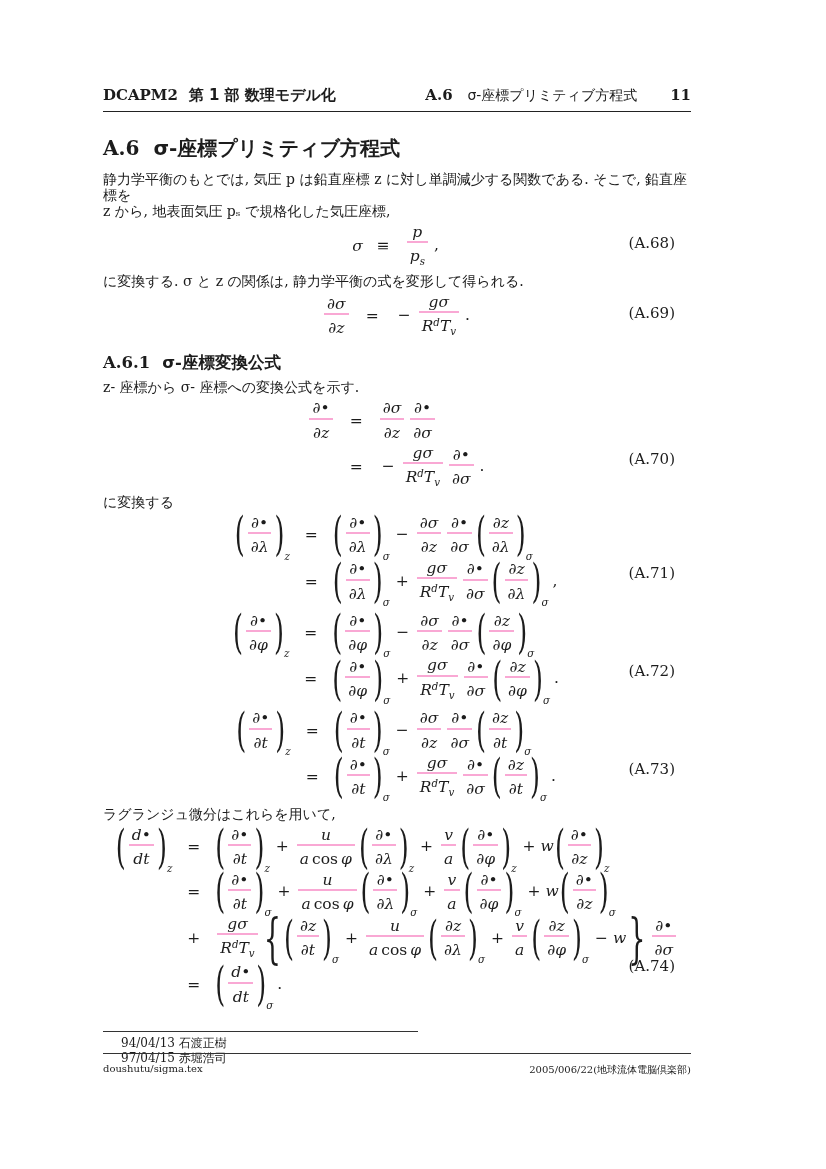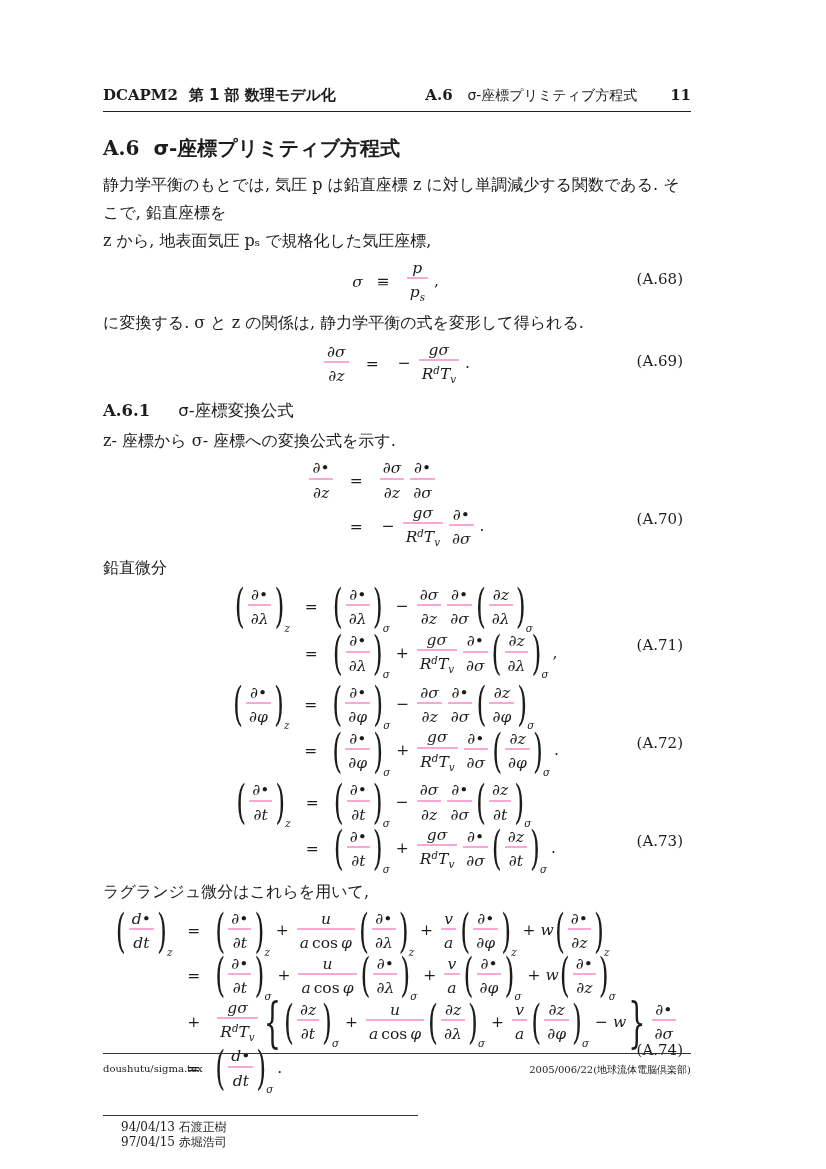--- a/index.html
+++ b/index.html
@@ -11,23 +11,23 @@
   
   .pheader{display:flex;justify-content:space-between;align-items:baseline;font-size:15px;line-height:19px;}
   .ph-left .goth{margin-left:6px;font-weight:bold;}
   .ph-right .goth{margin-left:10px;font-size:14px;}
   .ph-right .pagenum{margin-left:28px;}
   .header-rule{border:none;border-top:1px solid #222;margin:6px 0 0 0;}
   
   .h1{margin:24px 0 10px 0;font-size:20px;line-height:25px;}
   .h1 .goth{margin-left:14px;font-weight:bold;}
   .h2{margin:12px 0 6px 0;font-size:16.5px;line-height:21px;}
-  .h2 .goth{margin-left:28px;font-weight:normal;}
+  .h2 .goth{margin-left:12px;font-weight:bold;}
   
-  .body{margin:0;font-size:16px;line-height:28px;}
+  .body{margin:0;font-size:14px;line-height:16px;}
   
   .eq{position:relative;margin:3px 0;font-size:15.5px;}
   .eq.sp{margin:5px 0;}
   .eqtable{display:table;margin:0 auto;}
   .eqrow{display:table-row;}
   .eqcell{display:table-cell;vertical-align:middle;padding:2px 0;}
   .lhs{text-align:right;}
   .mid{padding:0 9px;}
   .rhs{text-align:left;}
   .mi{font-style:italic;}
@@ -37,21 +37,21 @@
   .msup{font-size:66%;font-style:italic;vertical-align:0.5em;}
   .mfrac{display:inline-block;vertical-align:middle;text-align:center;margin:0 3px;}
   .fn,.fd{display:block;line-height:1.05;padding:0 3px;white-space:nowrap;}
   .fn{padding-bottom:1px;}
   .fd{border-top:2px solid #f9a8d4;padding-top:5px;}
   .mgroup{display:inline-flex;align-items:center;vertical-align:middle;margin:0 1px;}
   .mrow{display:inline-flex;align-items:center;}
   .mbig{display:inline-block;font-size:165%;line-height:1;transform:scaleY(1.8);font-style:normal;}
   .mbrace{font-size:175%;transform:scaleY(2.0);margin:0 2px;}
   .gsub{font-size:66%;font-style:italic;align-self:flex-end;transform:translateY(0.55em);}
-  .eqtag{position:absolute;right:8px;font-size:15px;}
+  .eqtag{position:absolute;right:16px;font-size:15px;}
   
   .footnotes{margin-top:24px;}
   .footnote-rule{border:none;border-top:1px solid #333;width:315px;margin:0 0 4px 0;}
   .footnote{font-size:12px;line-height:15px;padding-left:18px;}
   
   .pfooter{position:absolute;left:103px;top:1053px;width:588px;font-size:10px;}
   .footer-rule{border:none;border-top:1px solid #333;margin:0 0 9px 0;}
   .footer-row{display:flex;justify-content:space-between;}
 </style>
 </head>
@@ -119,21 +119,21 @@
           </span>
           <span class="eqrow">
             <span class="eqcell lhs"></span>
             <span class="eqcell mid"><span class="mo">=</span></span>
             <span class="eqcell rhs"><span class="mo">−</span><span class="mfrac"><span class="fn"><span class="mi">gσ</span></span><span class="fd"><span class="mi">R</span><span class="msup">d</span><span class="mi">T</span><span class="msub">v</span></span></span><span class="mfrac"><span class="fn"><span class="mi">∂•</span></span><span class="fd"><span class="mi">∂σ</span></span></span><span class="mrm">.</span></span>
           </span>
         </div>
       <span class="eqtag" style="top: 51.5px;">(A.70)</span>
     </div>
 
-    <p class="body">鉛直微分</p>
+    <p class="body">に変換する</p>
 
     <div class="eq">
         <div class="eqtable">
           <span class="eqrow">
             <span class="eqcell lhs"><span class="mgroup">
                 <span class="mbig">(</span>
                 <span class="mrow">
                   <span class="mfrac">
                     <span class="fn"><span class="mi">∂•</span></span>
                     <span class="fd"><span class="mi">∂λ</span></span>

